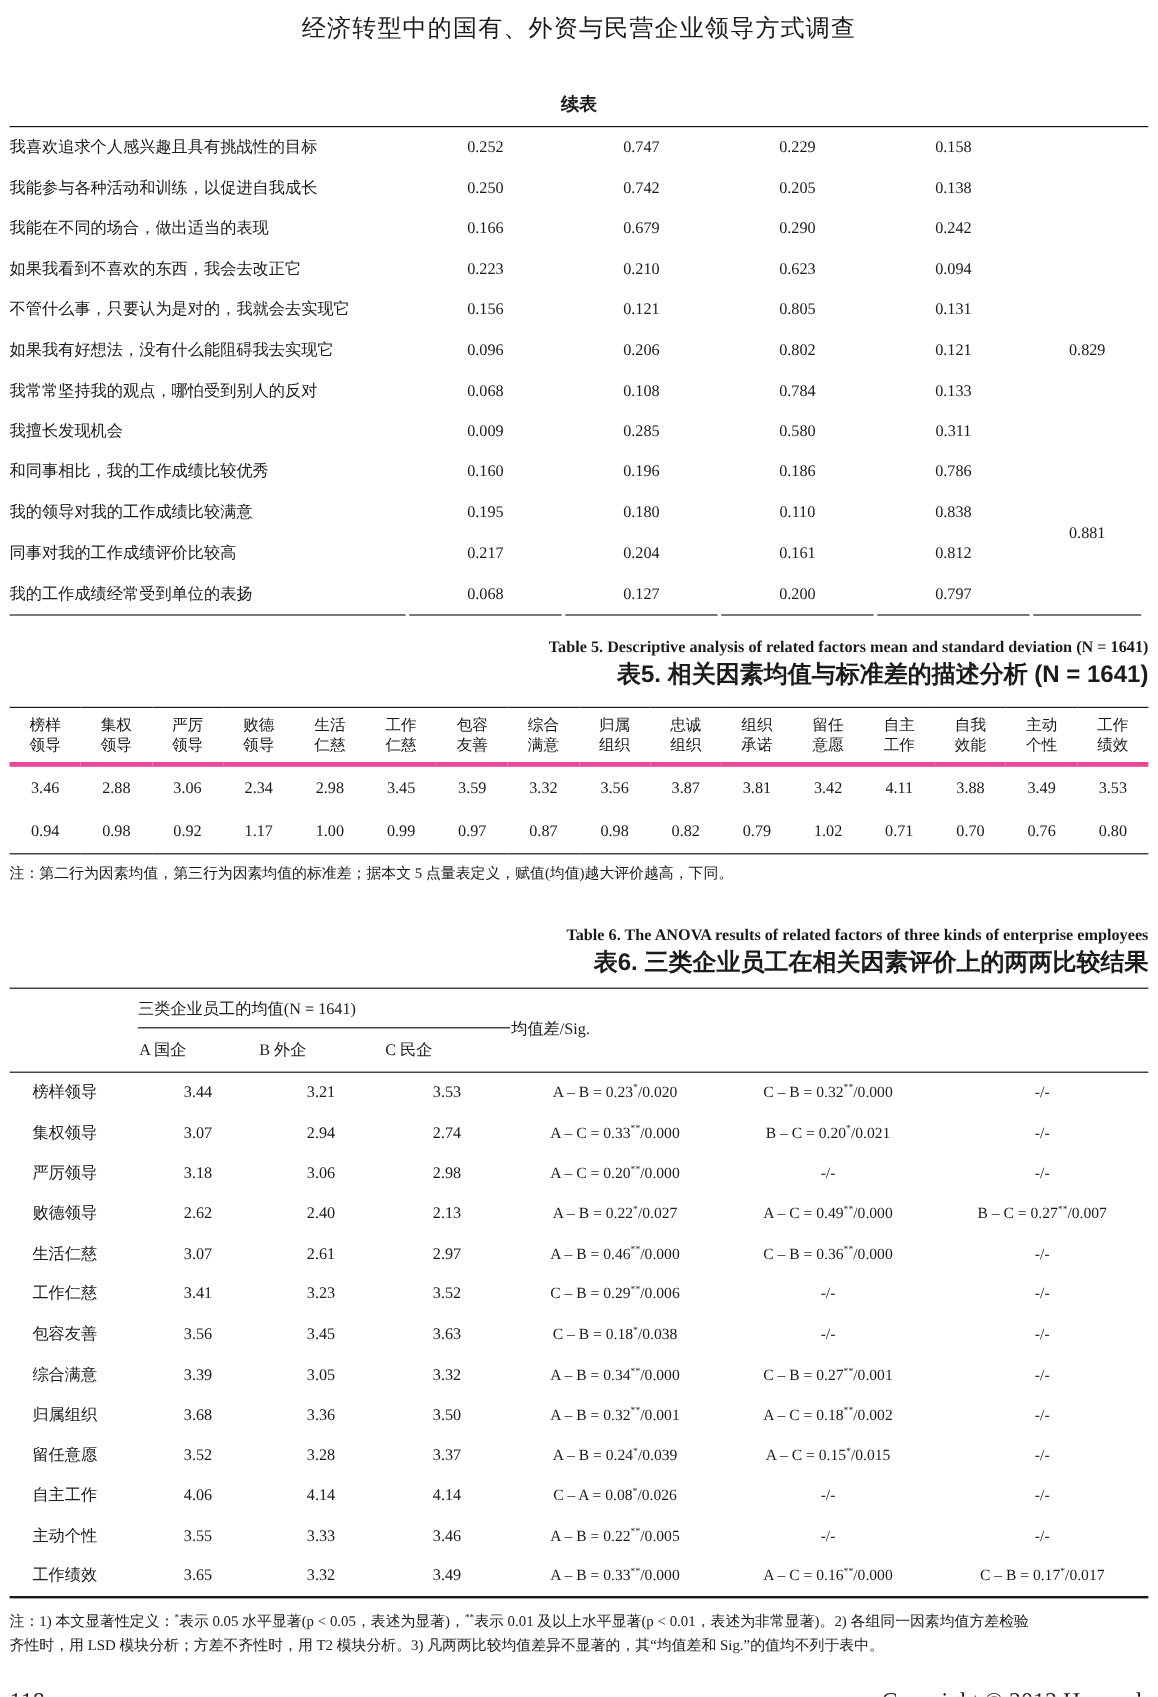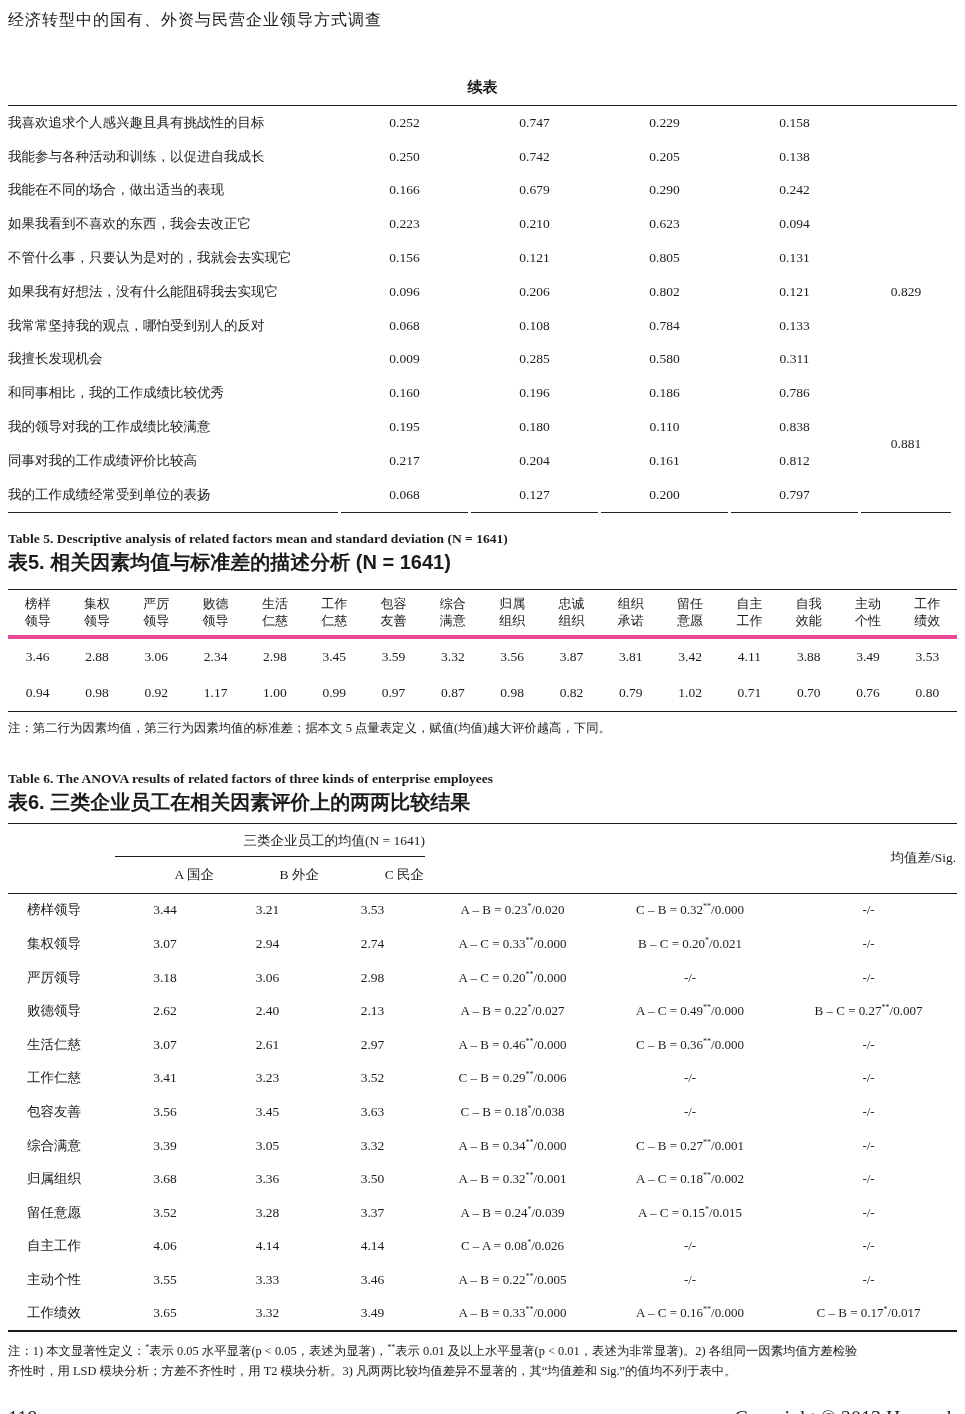--- a/index.html
+++ b/index.html
@@ -2,53 +2,53 @@
 <html lang="zh"><head>
 <meta charset="utf-8">
 <style>
   html,body{margin:0;padding:0;}
   body{
     width:965px;height:1414px;overflow:hidden;background:#ffffff;color:#1b1b1b;
     font-family:"Liberation Serif","DejaVu Serif",serif;
     -webkit-font-smoothing:antialiased;
   }
   .page{width:949px;margin:0 8px;position:relative;}
-  .doc-header{padding-top:10px;height:24px;font-size:16px;letter-spacing:1px;}
+  .doc-header{padding-top:10px;height:24px;text-align:center;font-size:20px;letter-spacing:1px;}
   .cont-label{margin-top:44px;height:22px;font-size:15px;font-weight:bold;
               font-family:"Liberation Sans","DejaVu Sans",sans-serif;text-align:center;}
   .rule-top{margin-top:5px;height:0;border-top:1.5px solid #1a1a1a;}
 
   
   table.cont-table{width:949px;border-collapse:separate;border-spacing:3px 0;table-layout:fixed;margin:0 -3px;}
   table.cont-table td{height:33.8px;padding:0;font-size:13.5px;vertical-align:middle;}
   table.cont-table td.lbl{text-align:left;}
   table.cont-table td.num{text-align:center;}
   table.cont-table td.alpha{text-align:center;}
   table.cont-table tr:last-child td{border-bottom:1.4px solid #222;}
 
-  .tbl-titles{text-align:left;}
+  .tbl-titles{text-align:right;}
   .t5-titles{margin-top:15px;}
   .t6-titles{margin-top:30px;}
   .title-en{font-size:13.5px;font-weight:bold;line-height:22px;}
   .title-zh{font-size:20px;font-weight:bold;line-height:24px;
             font-family:"Liberation Sans","DejaVu Sans",sans-serif;}
 
   
   table.t5{width:949px;margin-top:15px;border-collapse:collapse;table-layout:fixed;
            border-top:1.5px solid #1a1a1a;border-bottom:1.5px solid #1a1a1a;}
   table.t5 thead{border-bottom:4px solid #ec4899;}
   table.t5 th{font-weight:normal;font-size:13px;line-height:17px;padding:5px 0 6px 0;text-align:center;}
   table.t5 td{height:36px;font-size:13.5px;text-align:center;vertical-align:middle;padding:0;}
   .note{margin-top:6px;font-size:12.4px;line-height:20px;white-space:nowrap;}
 
   
   table.t6{width:949px;margin-top:9px;border-collapse:collapse;table-layout:fixed;
            border-top:1.6px solid #1a1a1a;border-bottom:2.6px solid #1a1a1a;}
   table.t6 thead{border-bottom:1.2px solid #1a1a1a;}
-  table.t6 thead td{font-size:13.5px;text-align:right;}
+  table.t6 thead td{font-size:13.5px;text-align:left;}
   td.group-h{border-bottom:1px solid #1a1a1a;padding:8px 0 6px 0;}
   tr.h2 td{height:34px;vertical-align:middle;}
   td.diff-h{vertical-align:middle;}
   table.t6 tbody td{height:33.6px;vertical-align:middle;font-size:13.5px;text-align:center;padding:0;}
   table.t6 tbody td.factor{text-align:left;padding-left:19px;}
   table.t6 tbody td.comp{font-size:13px;}
   sup{font-size:0.62em;vertical-align:super;line-height:0;}
 
   .page-footer{margin-top:26px;display:flex;justify-content:space-between;align-items:baseline;font-size:20px;}
 </style>

